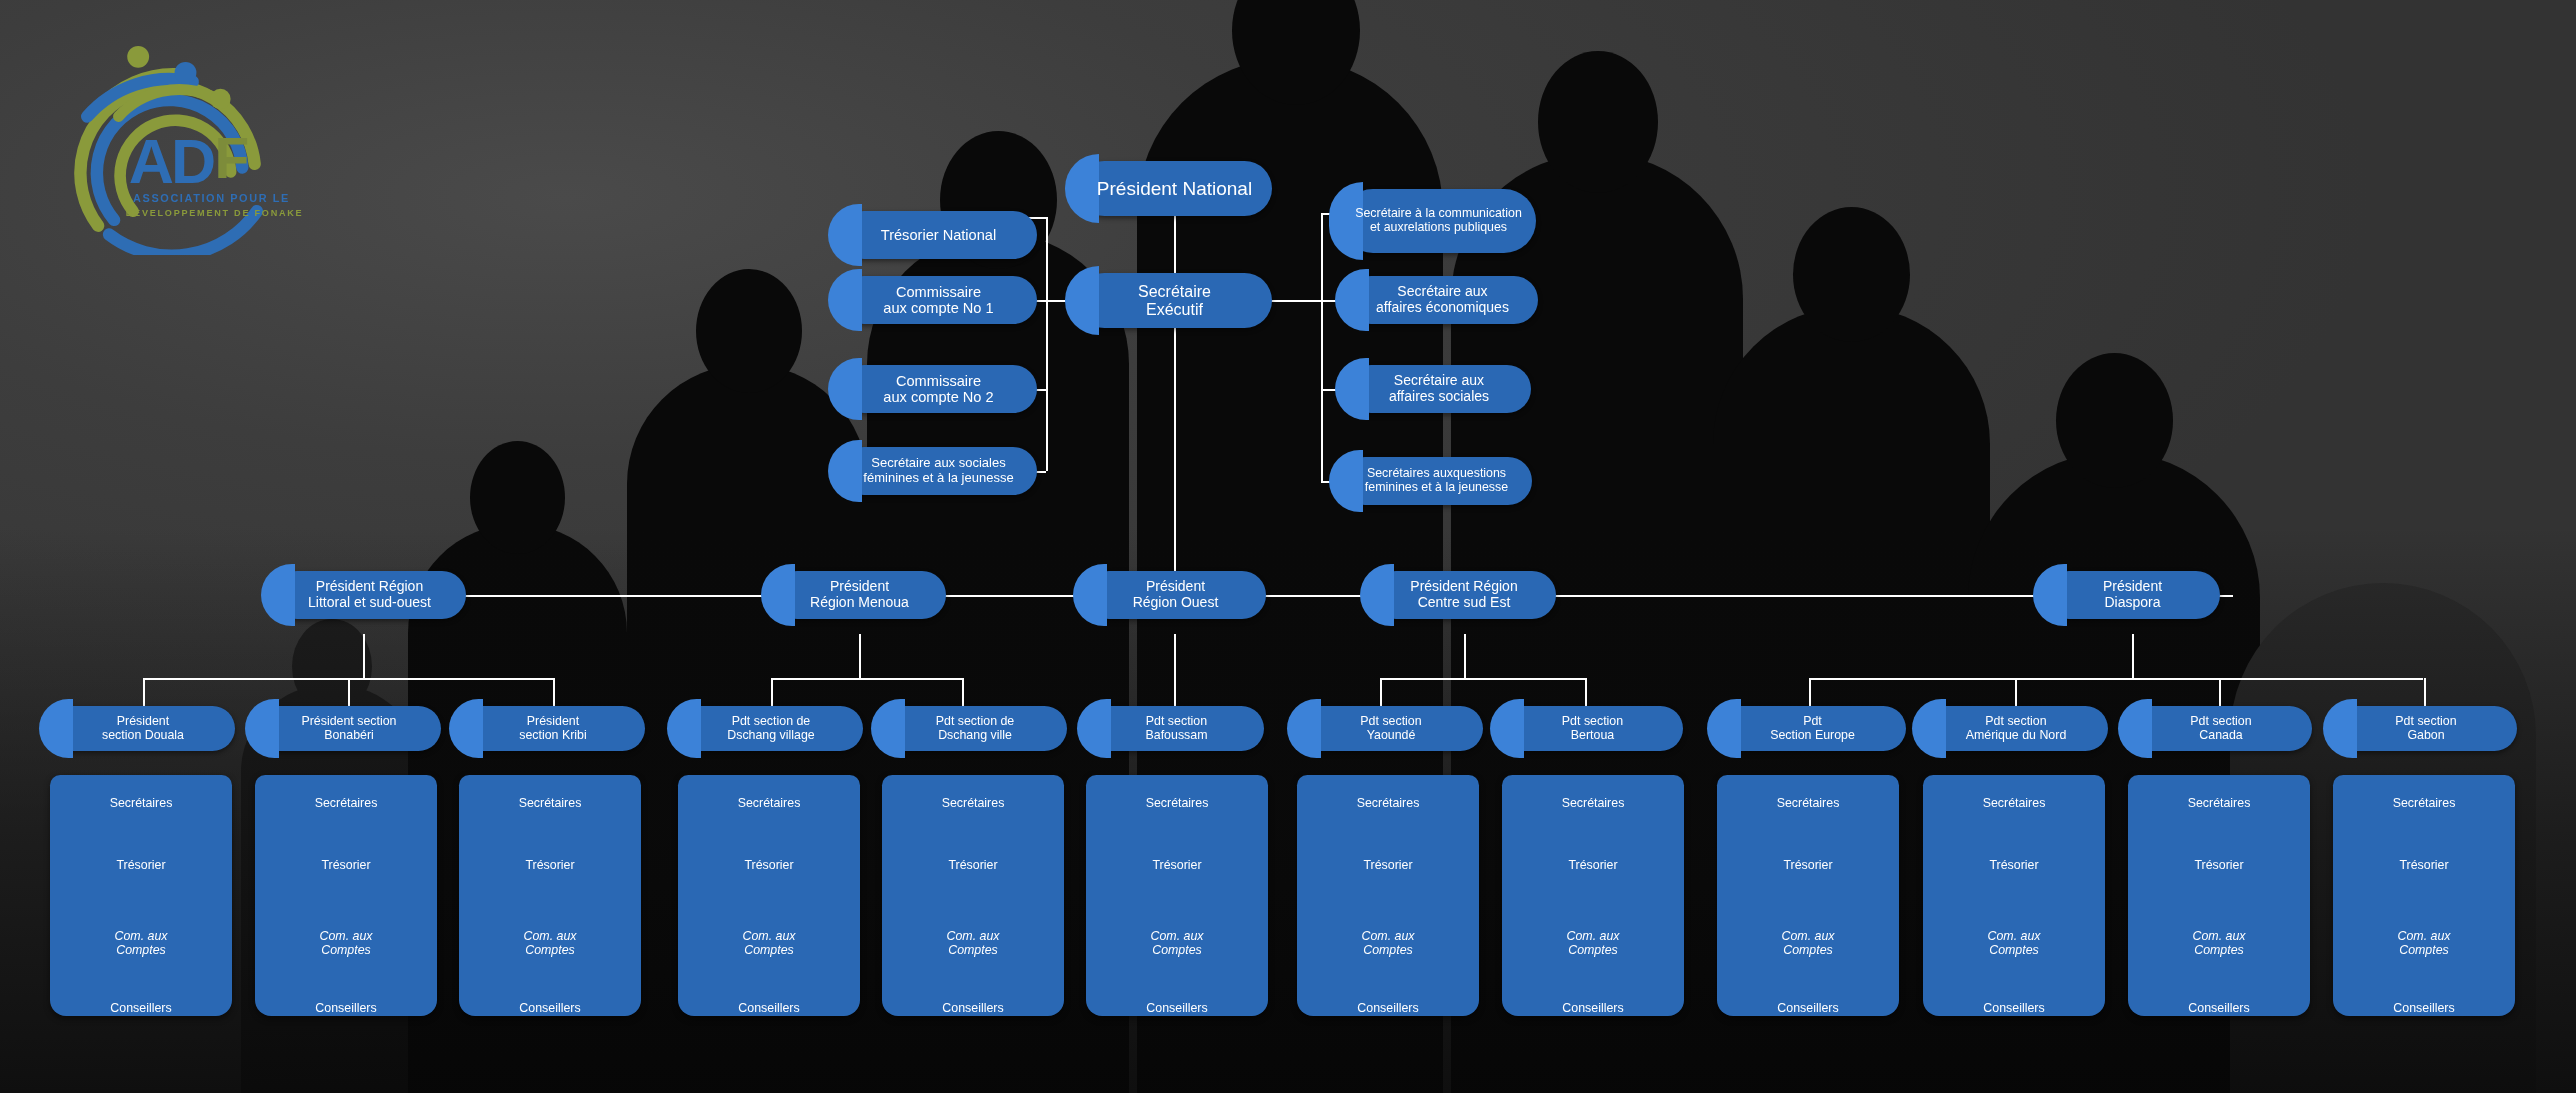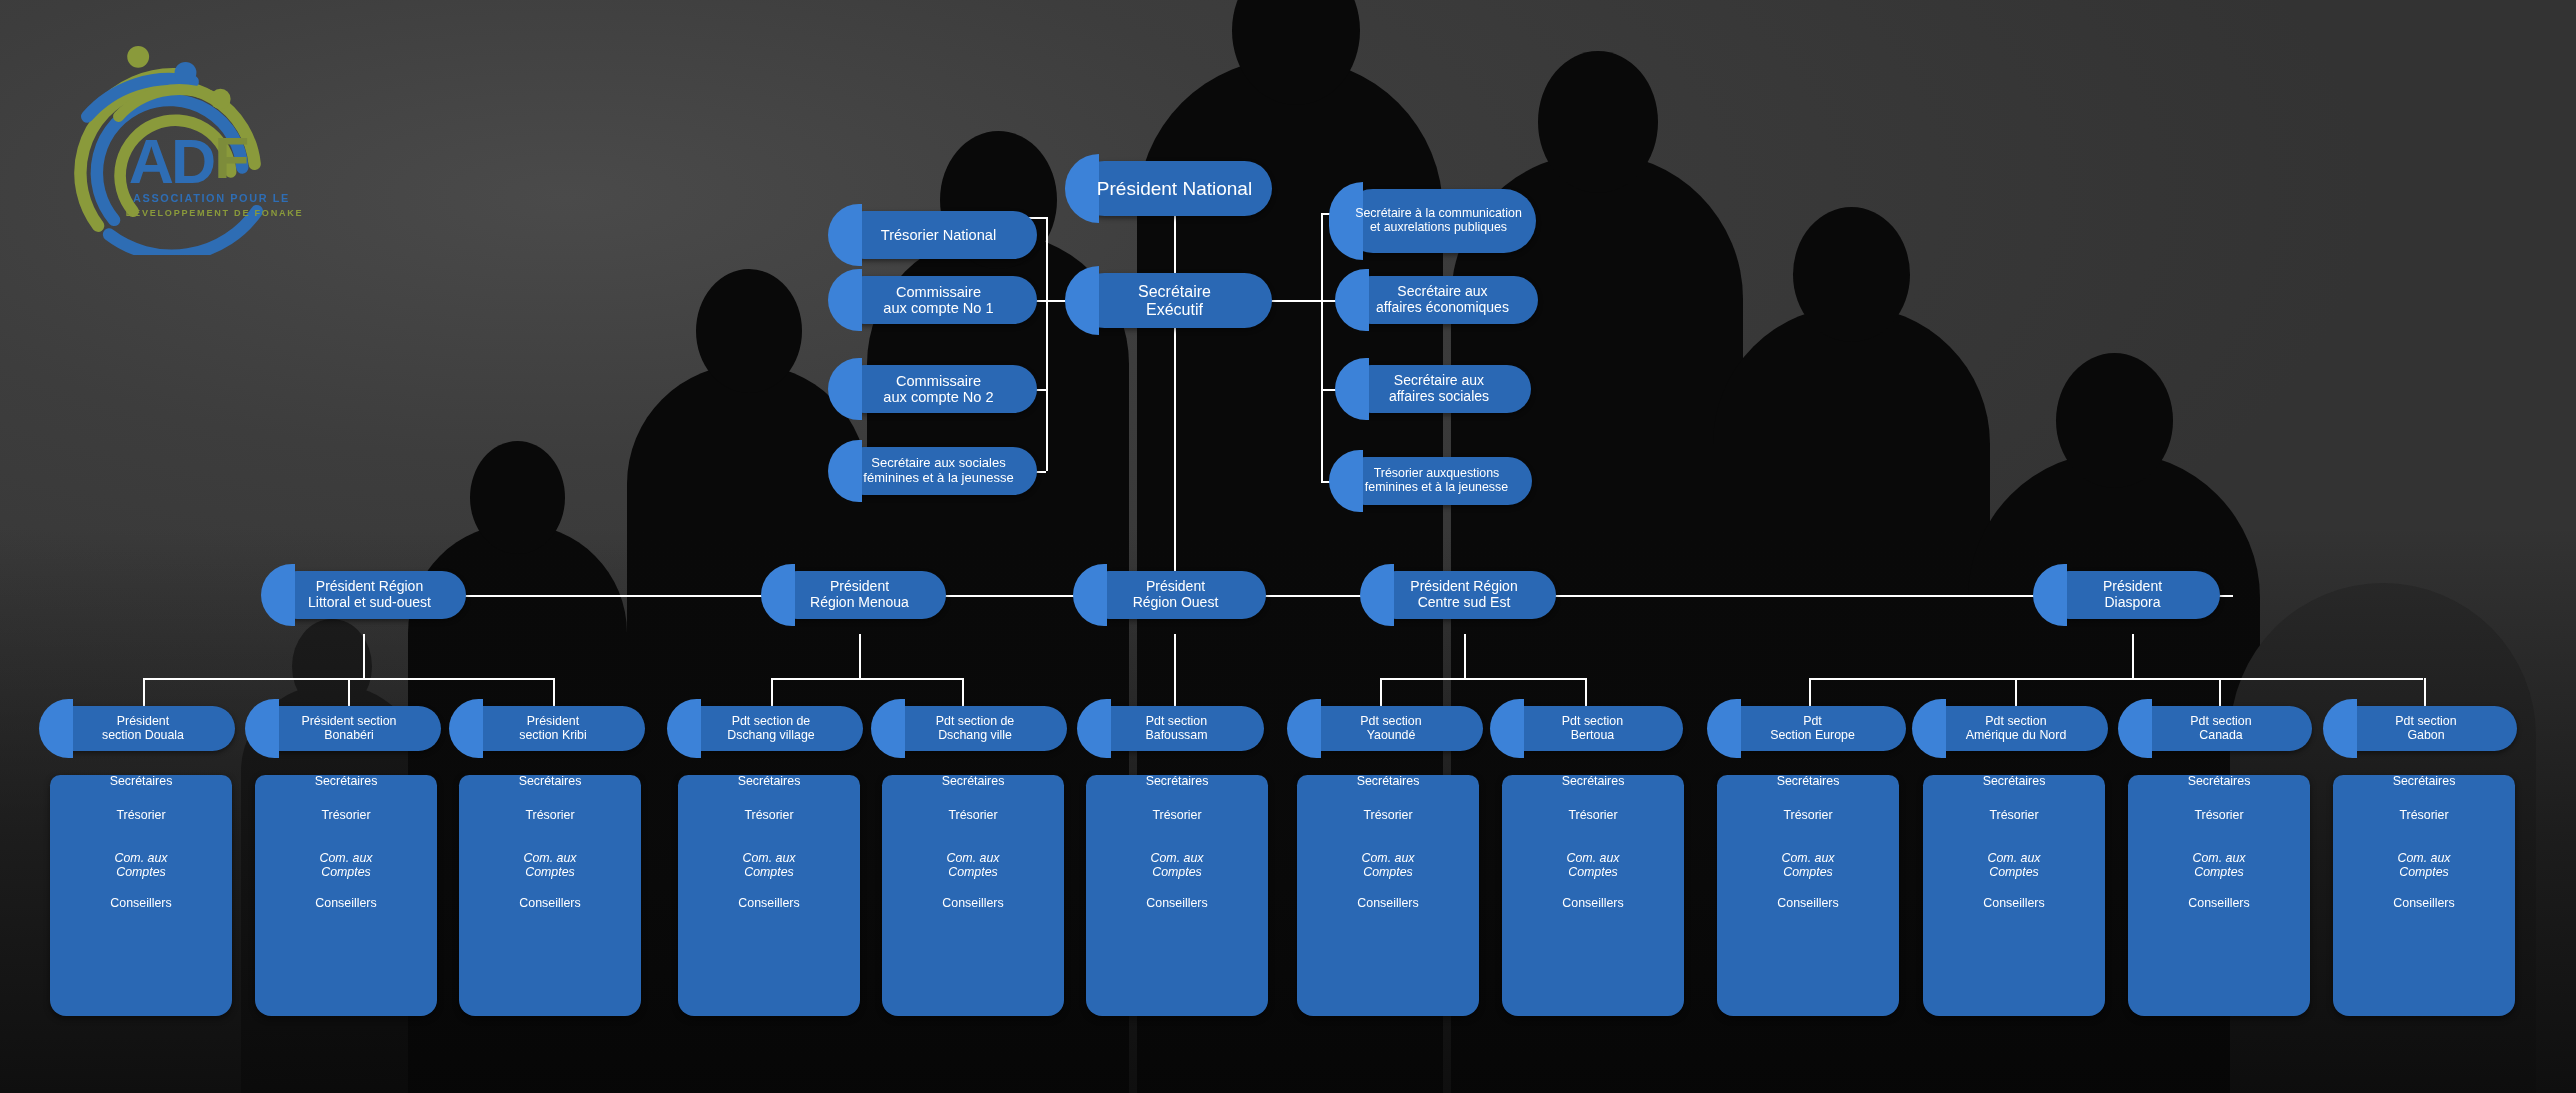--- a/index.html
+++ b/index.html
@@ -60,21 +60,22 @@
   .node > span{position:relative;z-index:2;white-space:pre-line;}
 
   
   .card{
     position:absolute;
     box-sizing:border-box;
     background:#2a68b4;
     border-radius:10.2px 10.2px 16px 16px;
     color:#fff;
     display:flex;flex-direction:column;
-    align-items:center;justify-content:flex-start;
+    align-items:center;justify-content:space-between;
+    padding-top:22px;
     z-index:4;
     box-shadow:0 2.9px 6.6px rgba(0,0,0,.45);
   }
   .card .row{text-align:center;line-height:1.12;white-space:pre-line;font-size:12.4px;}
   .card .r0{margin-bottom:20.4px;}
   .card .r1{margin-bottom:29px;}
   .card .r2{margin-bottom:17px;font-style:italic;}
 </style>
 </head>
 <body>
@@ -215,21 +216,21 @@
   </div>
   <div class="node" style="left:1347px;top:276px;width:191px;height:48px;font-size:14px;">
     <span>Secrétaire aux
 affaires économiques</span>
   </div>
   <div class="node" style="left:1347px;top:365px;width:184px;height:48px;font-size:14px;">
     <span>Secrétaire aux
 affaires sociales</span>
   </div>
   <div class="node" style="left:1341px;top:457px;width:191px;height:48px;font-size:12.4px;">
-    <span>Trésorier auxquestions
+    <span>Secrétaires auxquestions
 feminines et à la jeunesse</span>
   </div>
 
   <div class="node" style="left:273px;top:571px;width:193px;height:48px;font-size:14px;">
     <span>Président Région
 Littoral et sud-ouest</span>
   </div>
   <div class="node" style="left:773px;top:571px;width:173px;height:48px;font-size:14px;">
     <span>Président
 Région Menoua</span>

